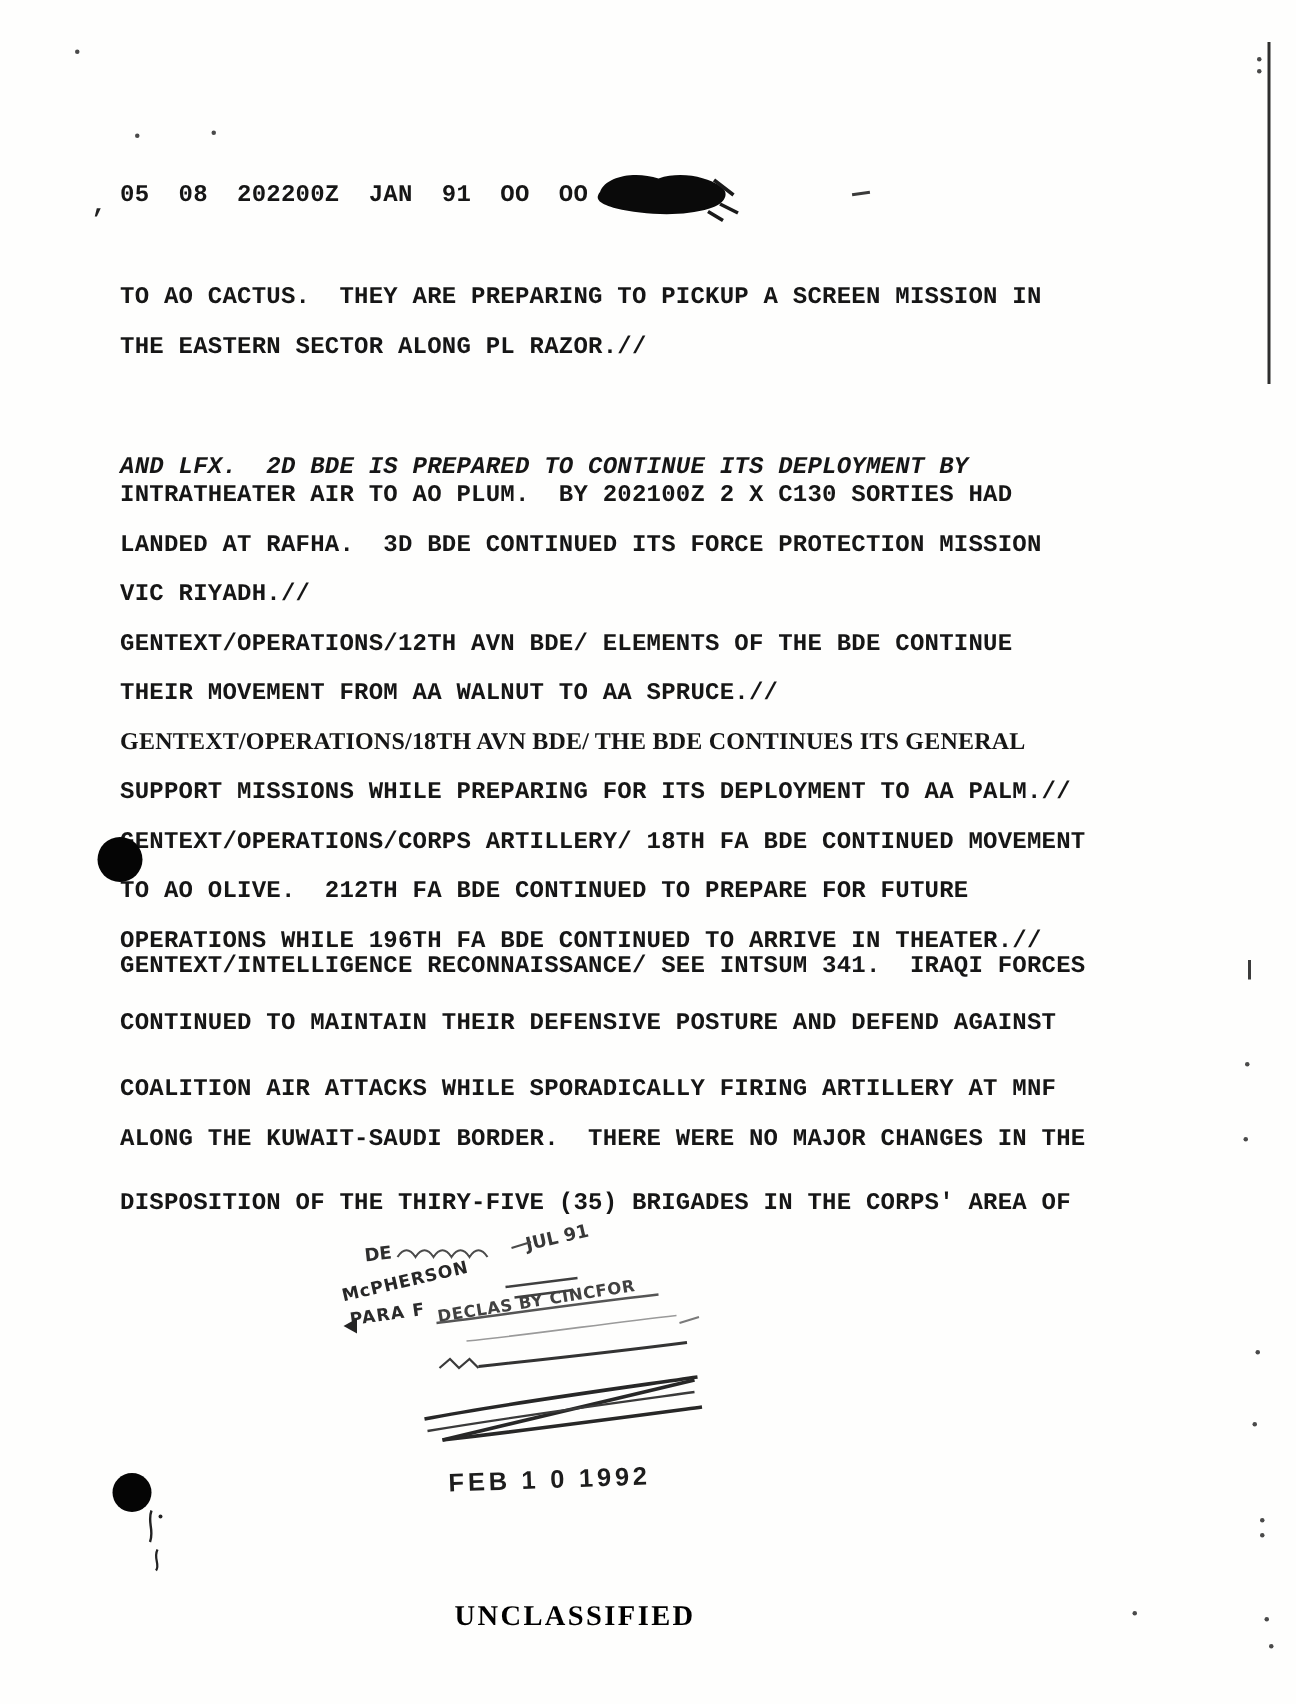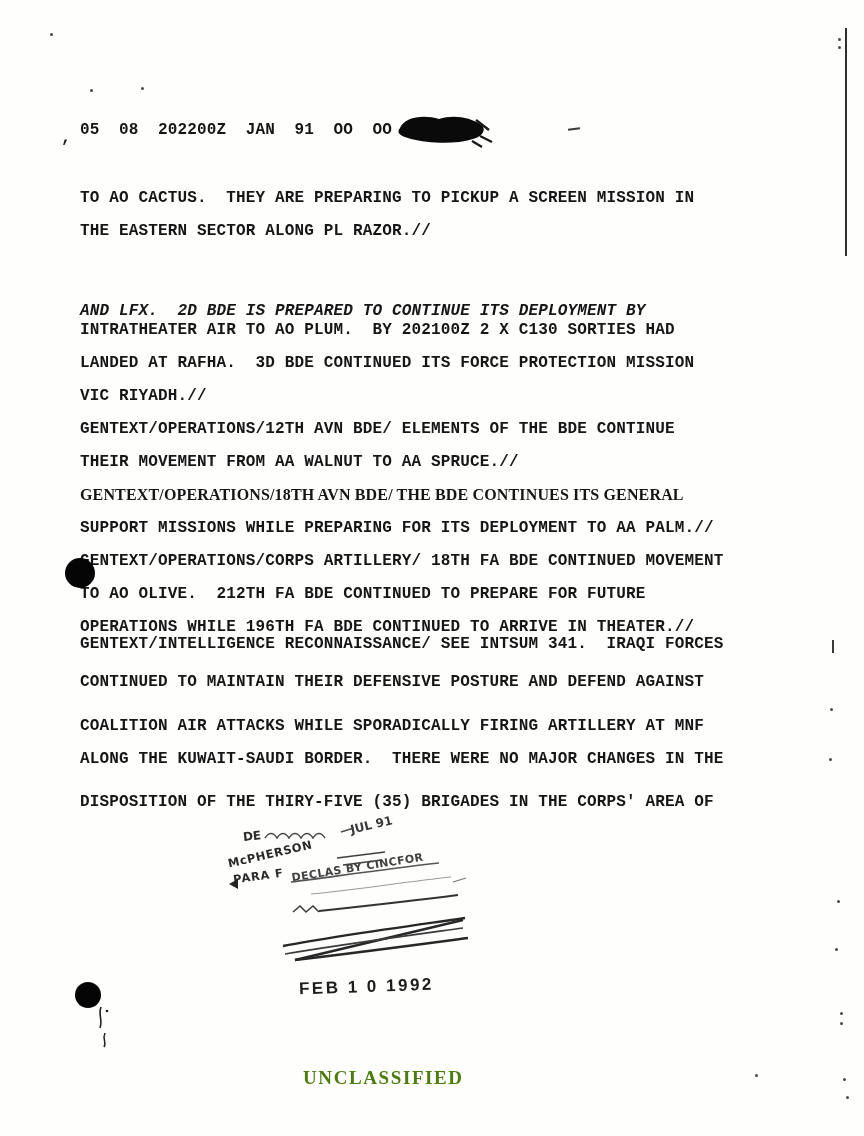--- a/index.html
+++ b/index.html
@@ -31,21 +31,21 @@
   .hw-declas    { left:291px; top:861px; font-size:11px; font-weight:600; letter-spacing:0.4px; transform:rotate(-9deg); color:#414141; }
   .datestamp {
     position:absolute; left:299px; top:977px;
     font-family:"Liberation Sans", sans-serif;
     font-size:17px; font-weight:700; letter-spacing:2.5px;
     color:#1d1d1d; transform:rotate(-2deg);
   }
   .footer {
     position:absolute; left:303px; top:1067px;
     font-family:"Liberation Serif", serif;
-    font-size:19px; font-weight:600; letter-spacing:1.6px; color:#4d7c0f;
+    font-size:19px; font-weight:600; letter-spacing:1.6px; color:#000000;
   }
   .edge-line { position:absolute; left:845px; top:28px; width:2px; height:228px; background:#2e2e2e; }
   .spk { position:absolute; width:3px; height:3px; border-radius:50%; background:#4a4a4a; }
   .spk-v { position:absolute; width:2px; height:13px; background:#3c3c3c; }
   .spk-dash { position:absolute; width:12px; height:2px; background:#3a3a3a; transform:rotate(-8deg); }
   svg.overlay { position:absolute; }
 </style>
 </head>
 <body>
 

